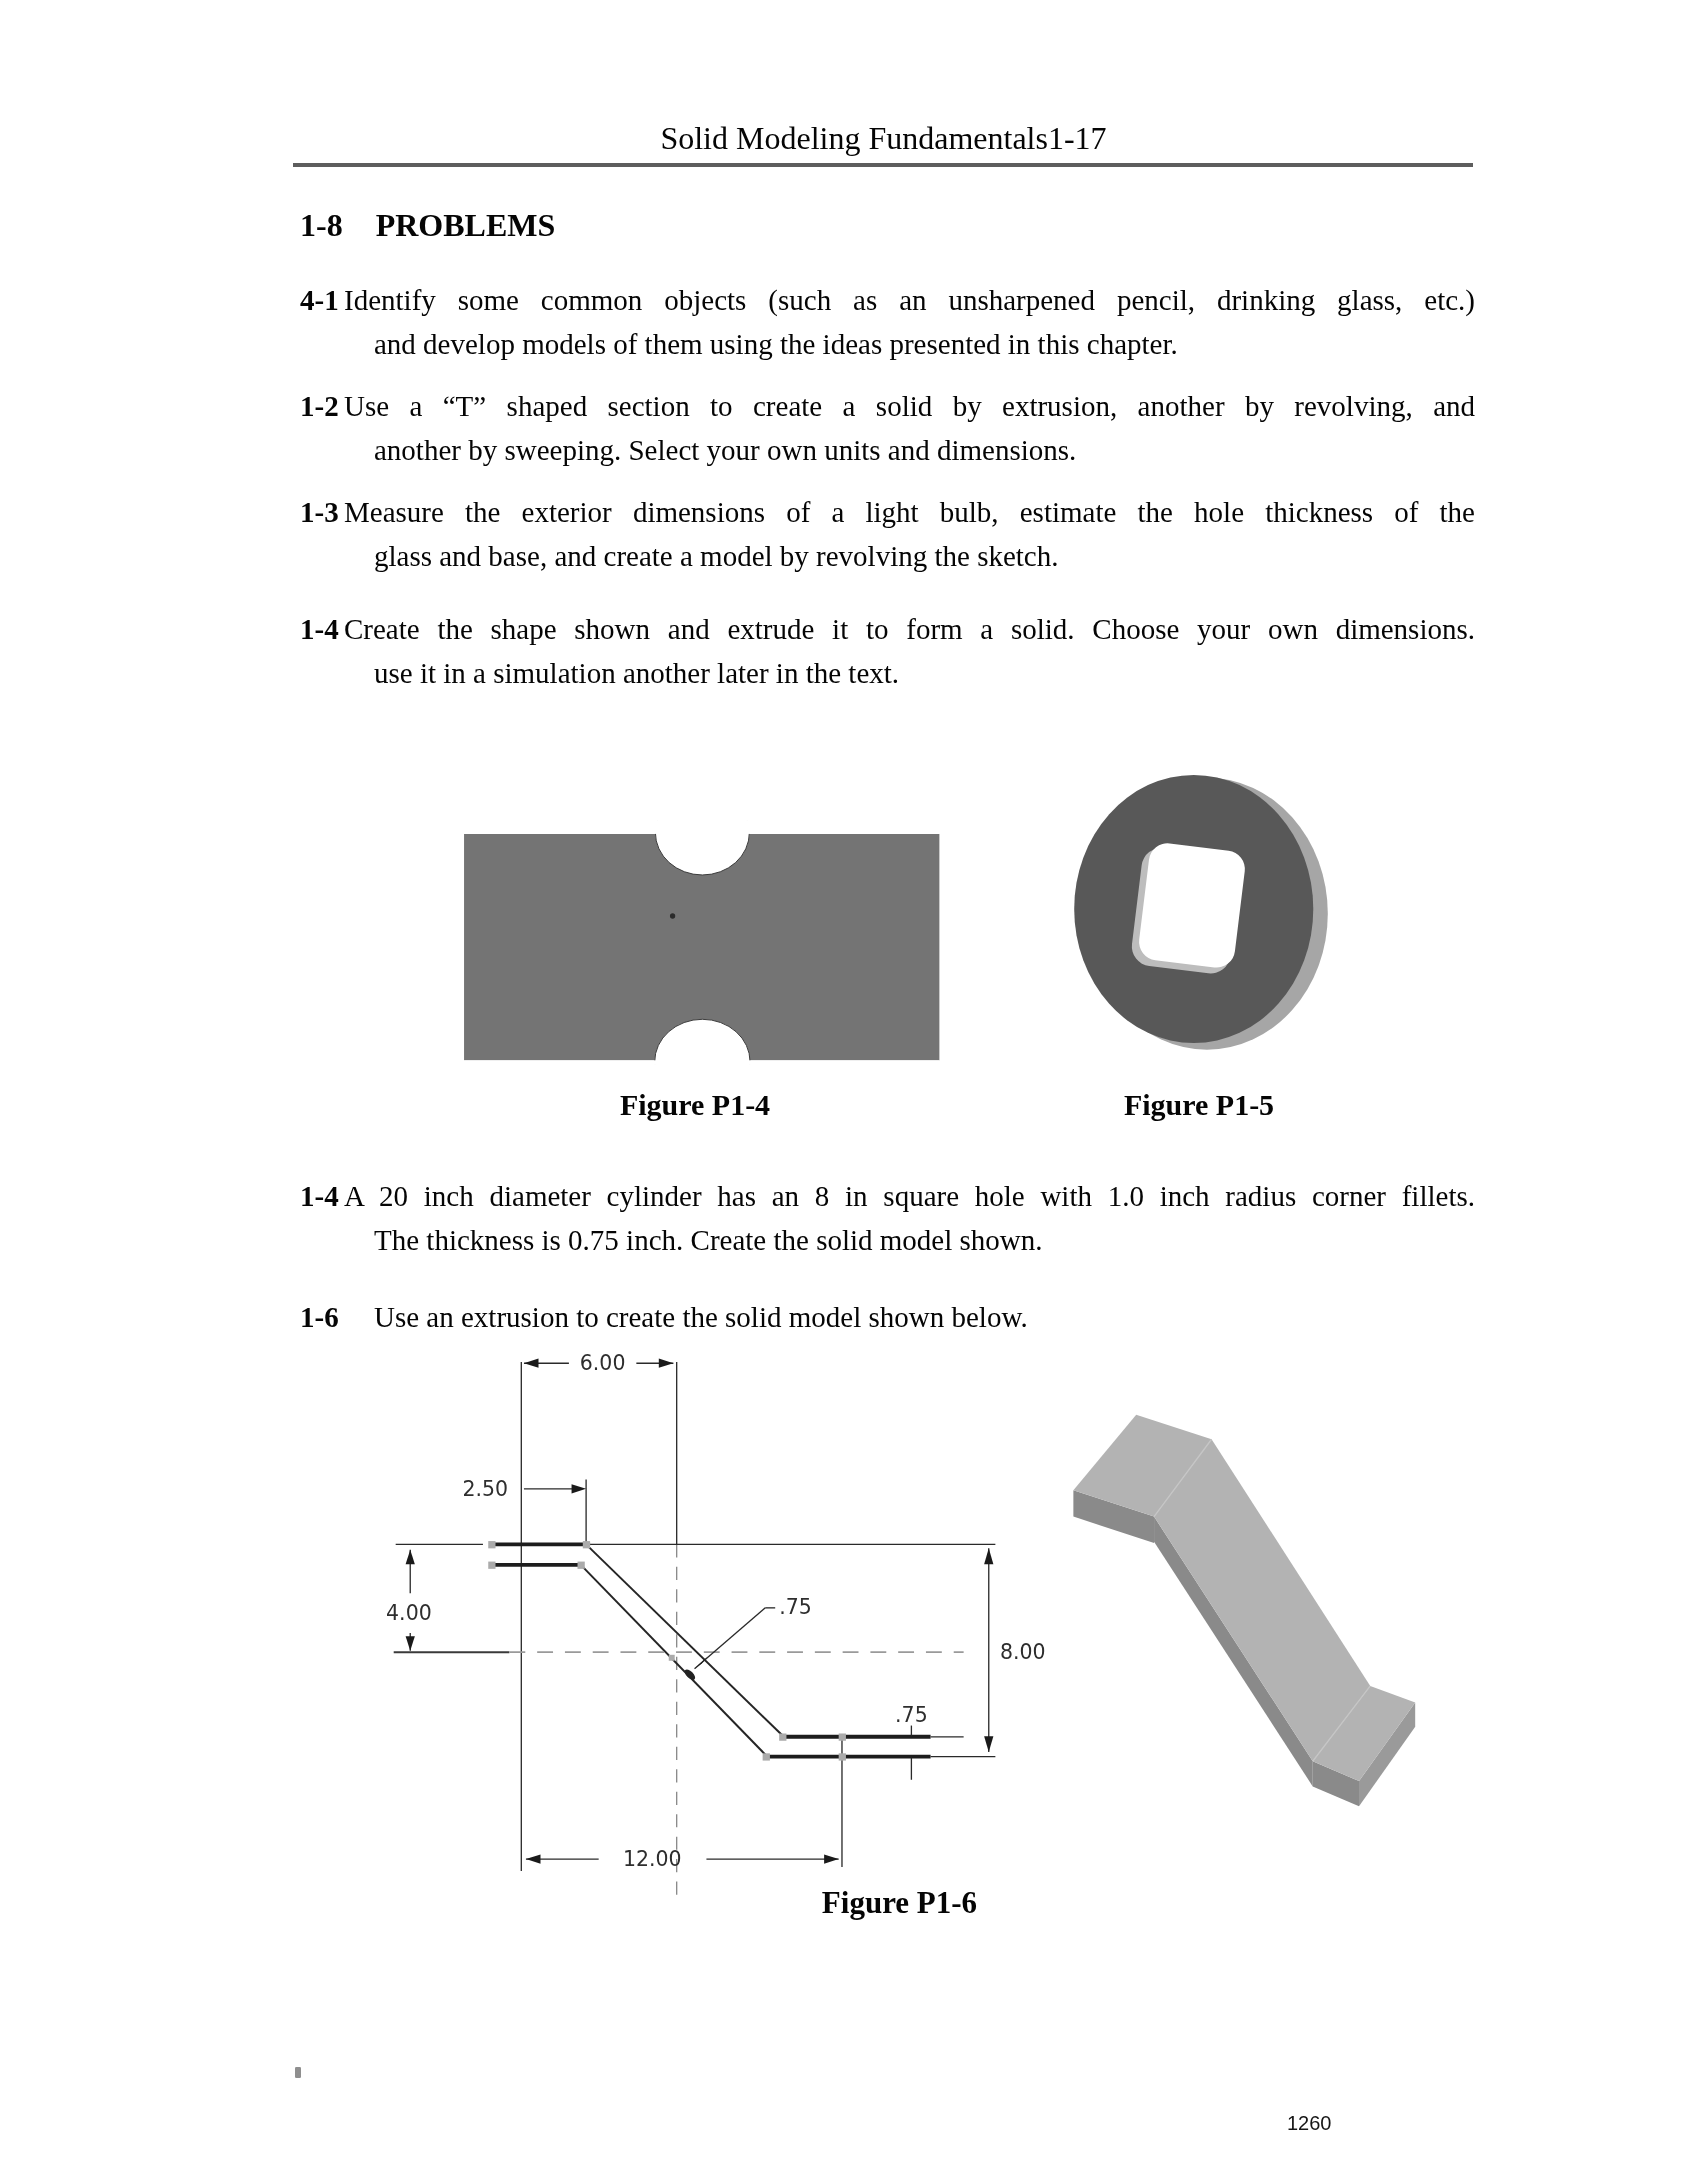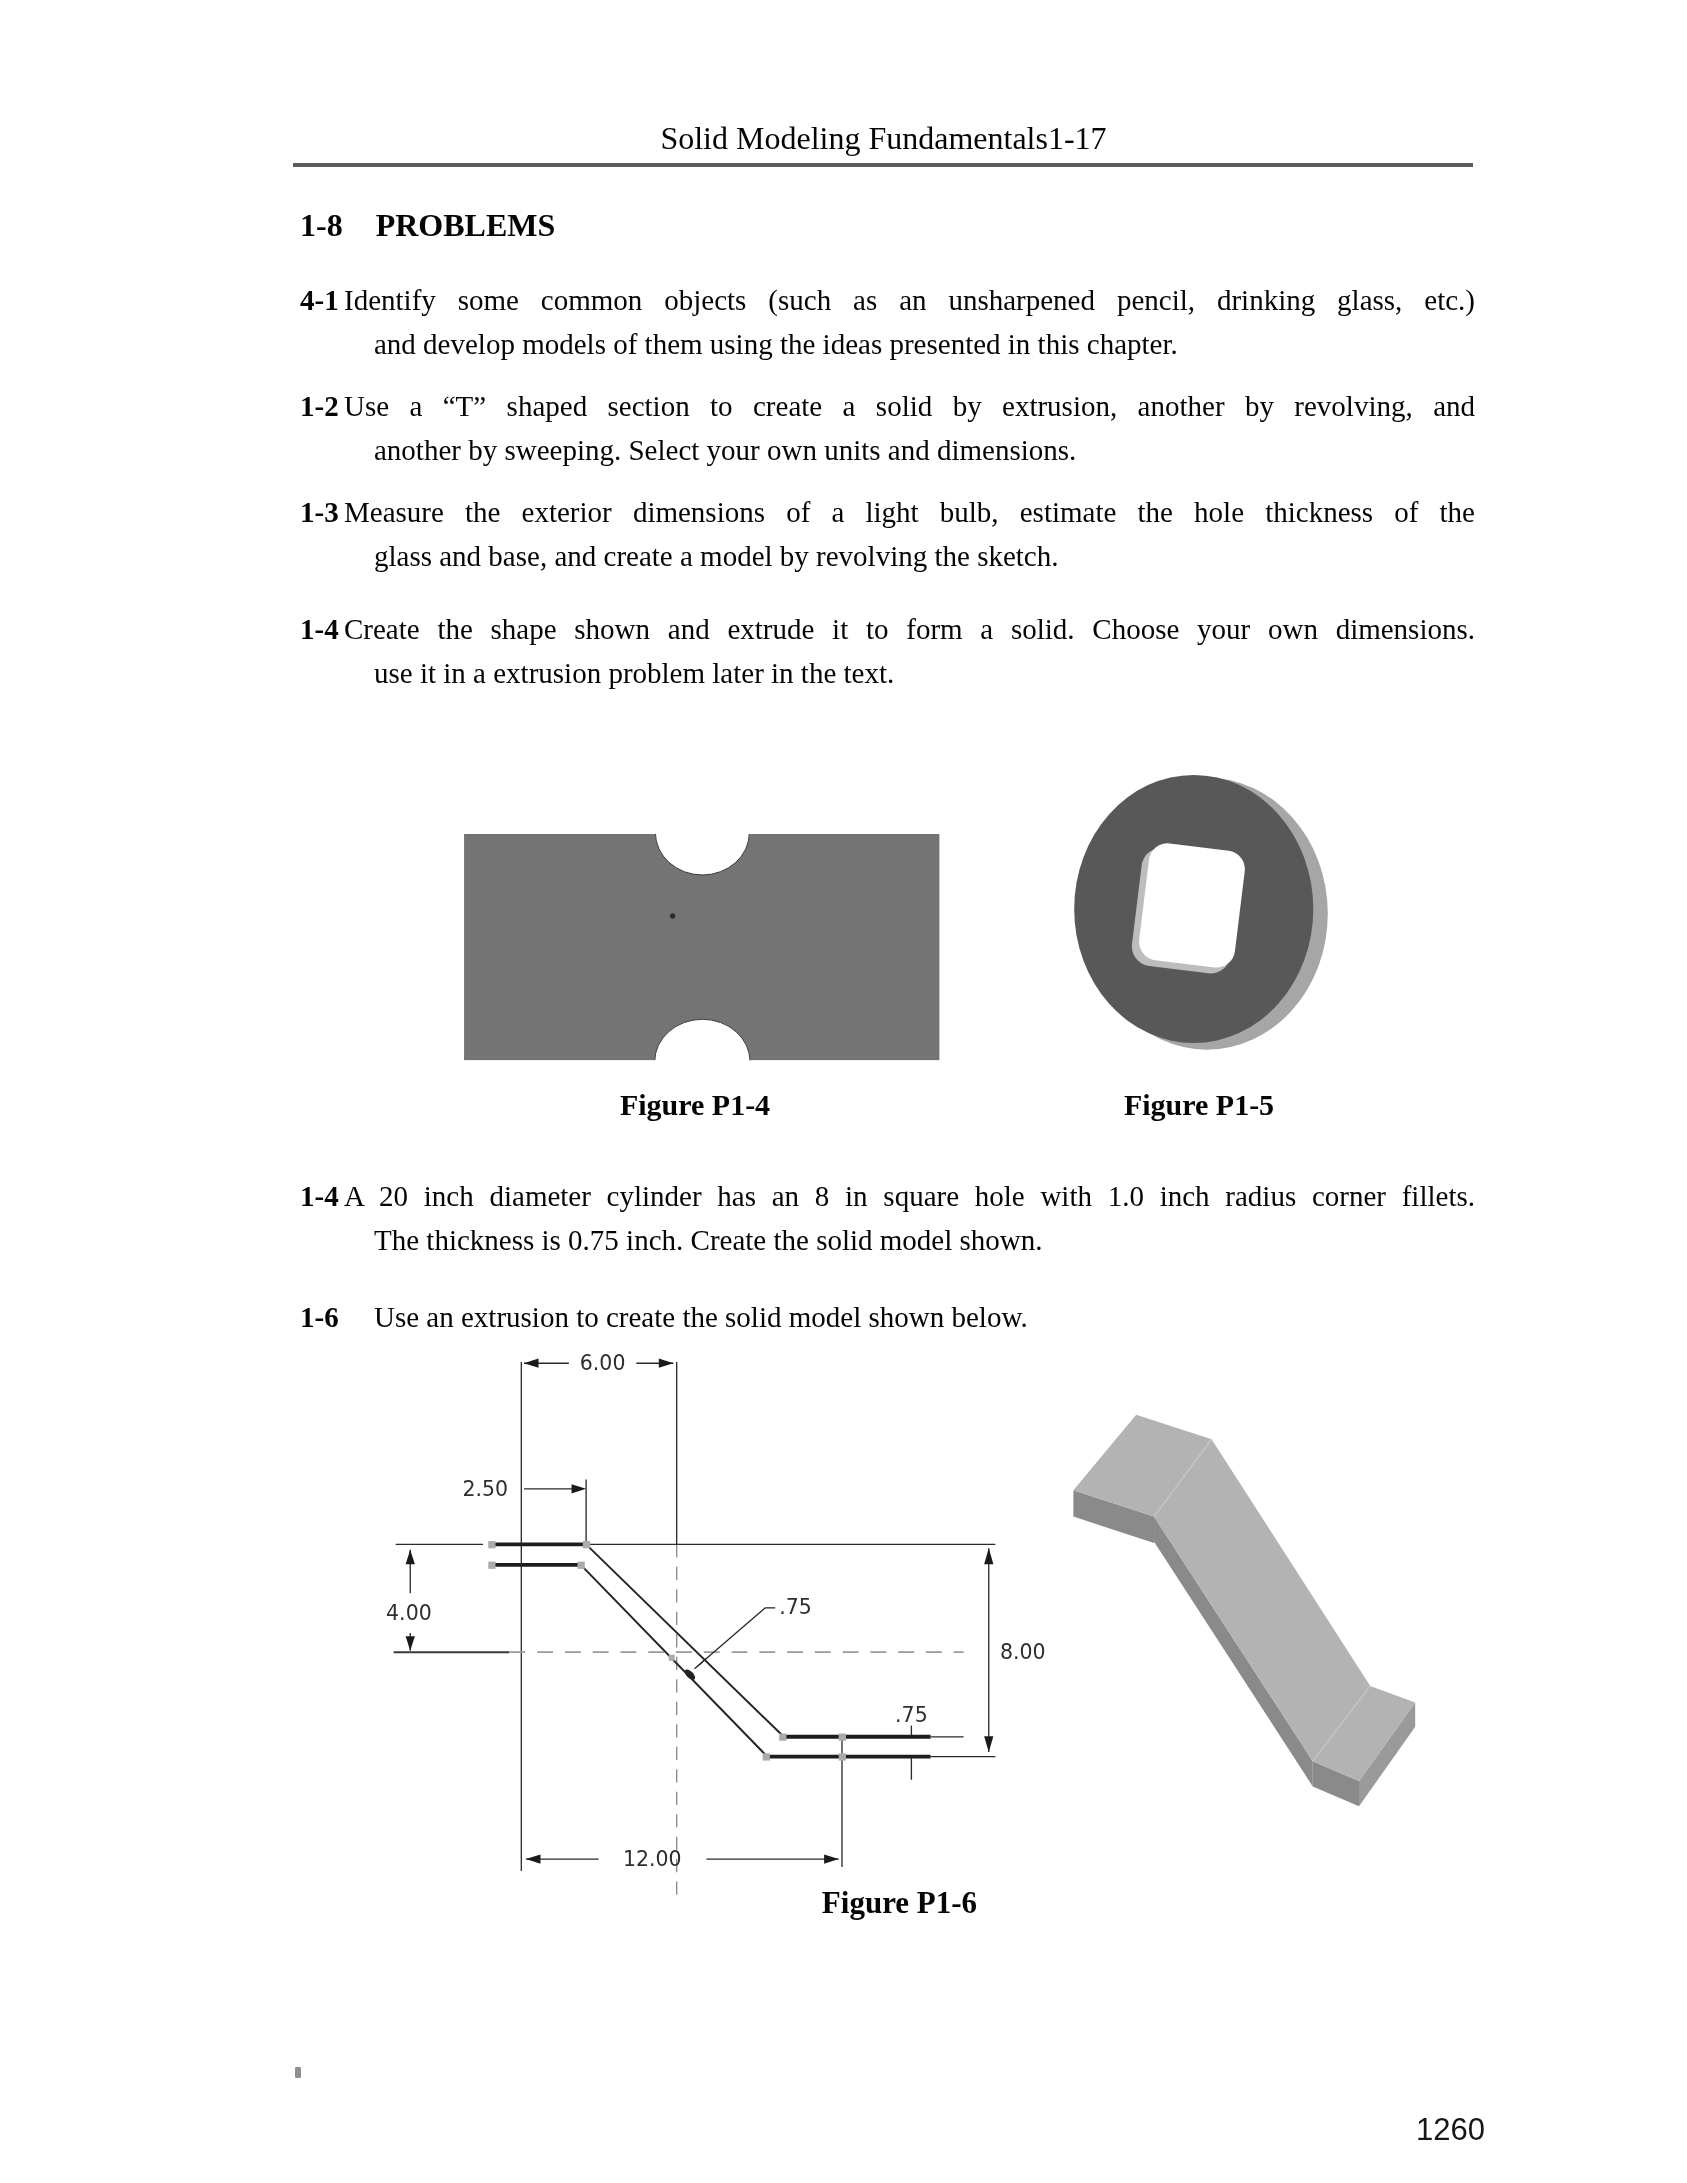--- a/index.html
+++ b/index.html
@@ -20,22 +20,22 @@
   .pnum{position:absolute;left:0;top:0;font-weight:bold;}
   .pline{padding-left:74px;text-align:justify;text-align-last:justify;}
   .pline.first{text-indent:-30px;}
   .pline.last{text-align:left;text-align-last:left;}
   .pline.noindent{text-indent:0;}
   .bold{font-weight:bold;}
   
   .figcap{font-weight:bold;font-size:30px;}
   
   svg text{font-family:"DejaVu Sans", sans-serif;}
-  .pageno{top:2112px;left:1287px;width:198px;text-align:right;
-          font-family:"Liberation Sans", sans-serif;font-size:31px;color:#161616;}
+  .pageno{top:2112px;left:1287px;width:198px;
+          font-family:"Liberation Sans", sans-serif;font-size:20px;color:#161616;}
   .speck{top:2067px;left:295px;width:6px;height:11.2px;background:#8f8f8f;border-radius:1.3px;}
 </style>
 </head>
 <body>
 
 <div class="abs hdr">
   <span>Solid Modeling Fundamentals</span>
   <span>1-17</span>
 </div>
 <div class="abs rule"></div>
@@ -58,21 +58,21 @@
 
 <div class="abs prob" style="top:490px;">
   <span class="pnum">1-3</span>
   <div class="pline first">Measure the exterior dimensions of a light bulb, estimate the hole thickness of the</div>
   <div class="pline last">glass and base, and create a model by revolving the sketch.</div>
 </div>
 
 <div class="abs prob" style="top:607px;">
   <span class="pnum">1-4</span>
   <div class="pline first">Create the shape shown and extrude it to form a solid. Choose your own dimensions.</div>
-  <div class="pline last">use it in a extrusion problem later in the text.</div>
+  <div class="pline last">use it in a simulation another later in the text.</div>
 </div>
 
 <svg class="abs" style="top:820px;left:423px;" width="523" height="245" viewBox="0 0 790 370">
   <rect x="62" y="21" width="718" height="342" fill="#747474"></rect>
   <ellipse cx="422" cy="19" rx="71" ry="64" fill="#ffffff" stroke="#3a3a3a" stroke-width="1.5"></ellipse>
   <ellipse cx="422" cy="365" rx="72" ry="64" fill="#ffffff" stroke="#3a3a3a" stroke-width="1.5"></ellipse>
   <rect x="62" y="0" width="718" height="21" fill="#ffffff"></rect>
   <rect x="62" y="363" width="718" height="7" fill="#ffffff"></rect>
   <circle cx="377" cy="145" r="4" fill="#2b2b2b"></circle>
 </svg>

